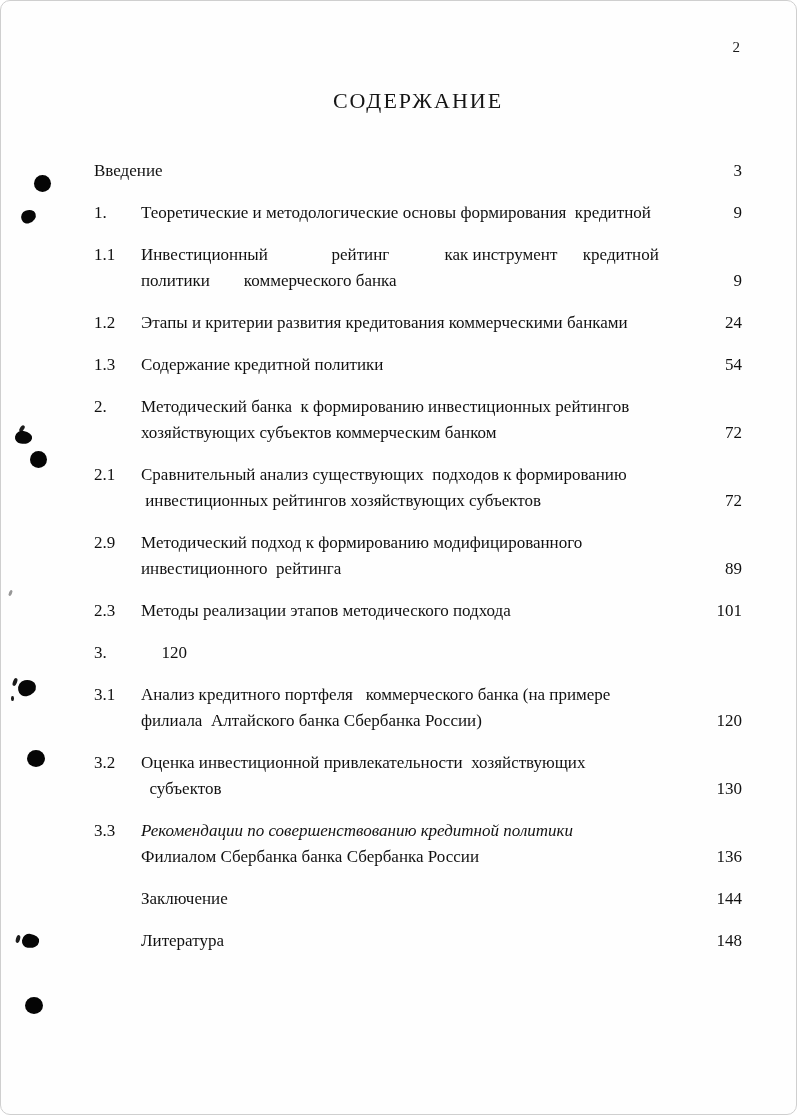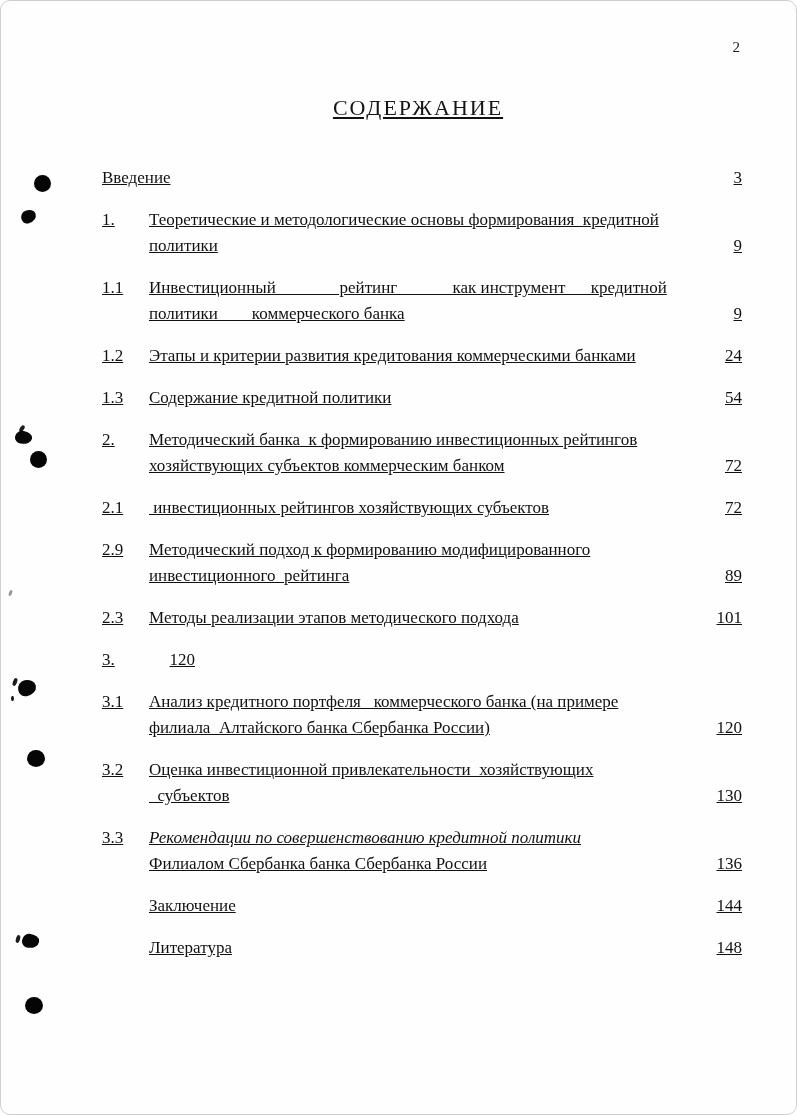--- a/index.html
+++ b/index.html
@@ -18,39 +18,37 @@
     position: absolute;
     top: 38px;
     right: 56px;
     font-size: 15px;
     color: #1a1a1a;
   }
   .content {
     position: absolute;
     left: 93px;
     right: 54px;
-    top: 8px;
-    text-decoration: underline;
+    top: 1px;
   }
   .doc-title {
     margin: 86px 0 44px 0;
     text-align: center;
     font-size: 22px;
     font-weight: 400;
     letter-spacing: 2px;
     color: #151515;
   }
   .toc-list { }
   .toc-row {
     display: flex;
     align-items: flex-end;
     margin-bottom: 16px;
     font-size: 17px;
     line-height: 26px;
-    margin-left: 8px;
   }
   .toc-num {
     width: 47px;
     flex: none;
     align-self: flex-start;
     white-space: pre;
   }
   .toc-row.flush .toc-num { width: 0; }
   .toc-text {
     flex: 1;
@@ -85,21 +83,20 @@
     <span class="toc-num"></span>
     <span class="toc-text">
             <div class="toc-line">Введение</div>
           </span>
     <span class="toc-page">3</span>
   </div>
         <div class="toc-row">
     <span class="toc-num">1.</span>
     <span class="toc-text">
             <div class="toc-line">Теоретические и методологические основы формирования  кредитной</div>
-            <div class="toc-line">политики</div>
           </span>
     <span class="toc-page">9</span>
   </div>
         <div class="toc-row">
     <span class="toc-num">1.1</span>
     <span class="toc-text">
             <div class="toc-line">Инвестиционный               рейтинг             как инструмент      кредитной</div>
             <div class="toc-line">политики        коммерческого банка</div>
           </span>
     <span class="toc-page">9</span>
@@ -122,20 +119,21 @@
     <span class="toc-num">2.</span>
     <span class="toc-text">
             <div class="toc-line">Методический банка  к формированию инвестиционных рейтингов</div>
             <div class="toc-line">хозяйствующих субъектов коммерческим банком</div>
           </span>
     <span class="toc-page">72</span>
   </div>
         <div class="toc-row">
     <span class="toc-num">2.1</span>
     <span class="toc-text">
+            <div class="toc-line">Сравнительный анализ существующих  подходов к формированию</div>
             <div class="toc-line"> инвестиционных рейтингов хозяйствующих субъектов</div>
           </span>
     <span class="toc-page">72</span>
   </div>
         <div class="toc-row">
     <span class="toc-num">2.9</span>
     <span class="toc-text">
             <div class="toc-line">Методический подход к формированию модифицированного</div>
             <div class="toc-line">инвестиционного  рейтинга</div>
           </span>

